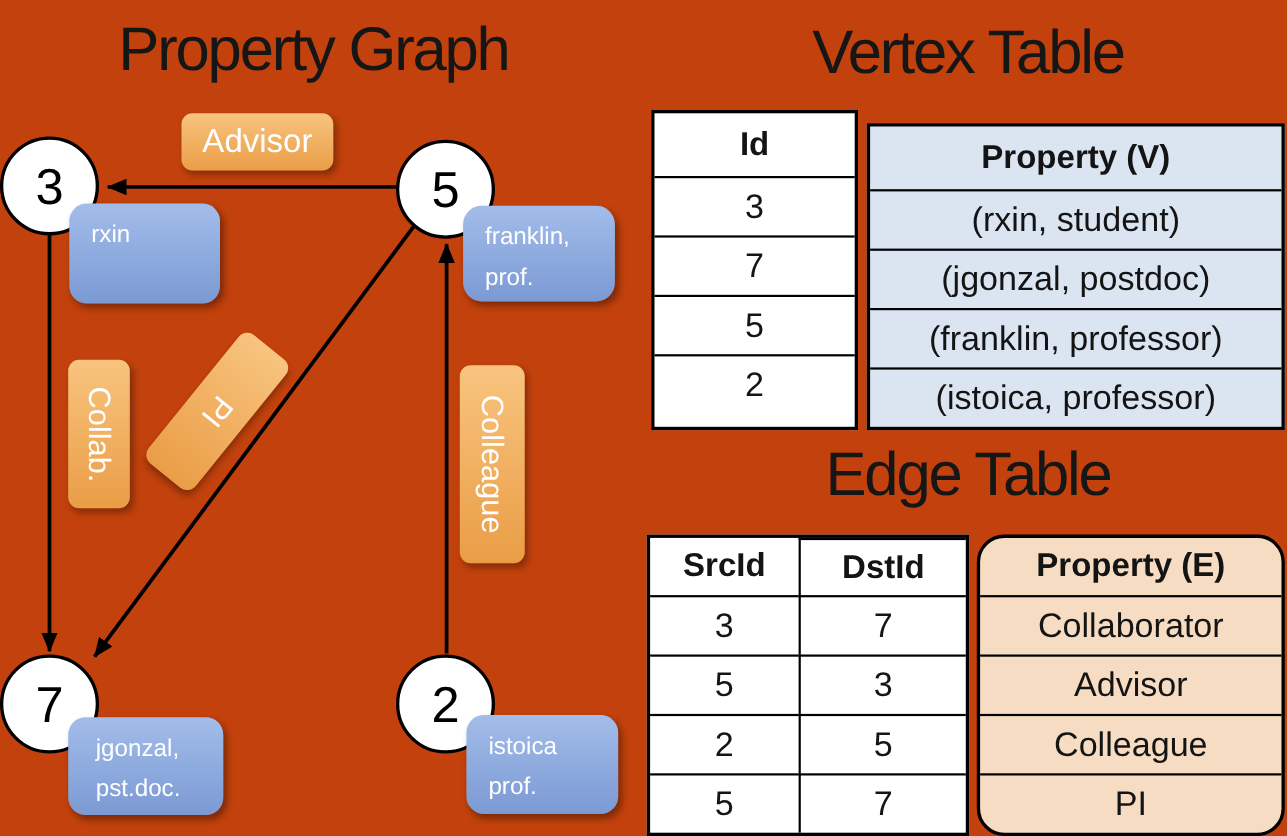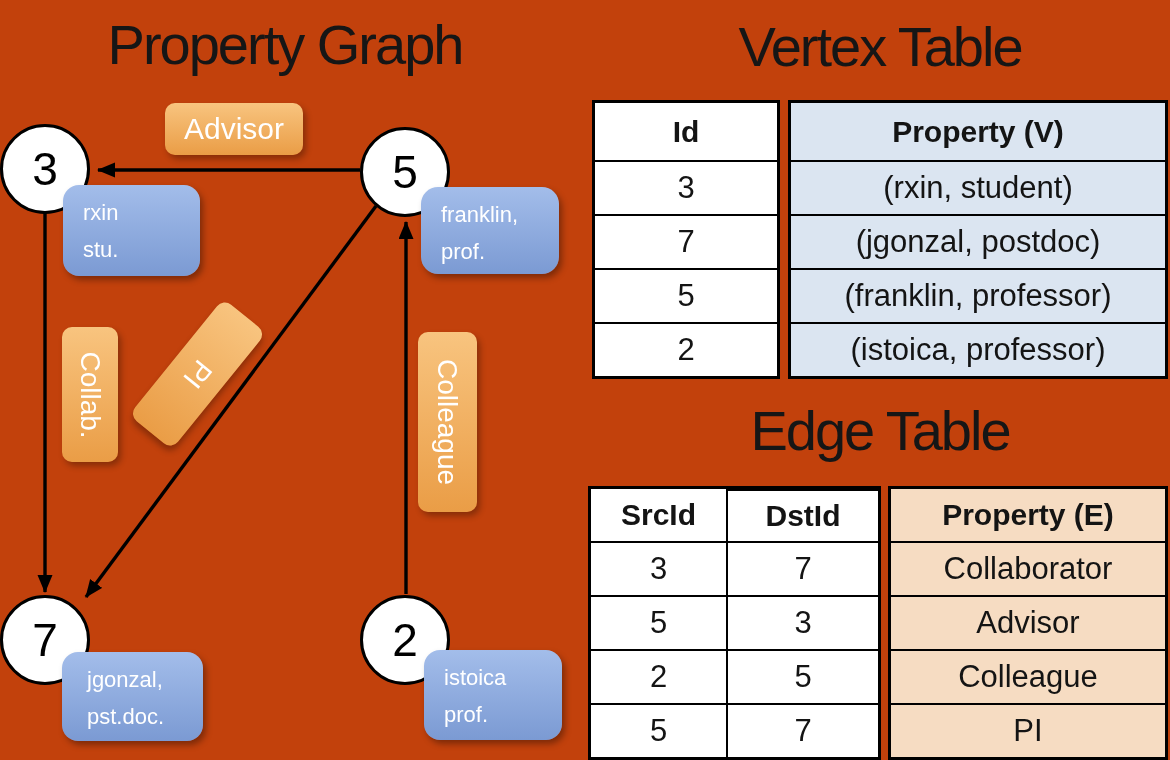--- a/index.html
+++ b/index.html
@@ -63,30 +63,30 @@
   #edge-table   { left:588px; top:486px; }
   .tcol { box-sizing:border-box; border:3px solid #000; background:#fff;text-align:center; }
   .cell {
     box-sizing:border-box; display:flex; align-items:center; justify-content:center;
     height:54px; font-size:31px; color:#141414; white-space:nowrap;
   }
   .cell.hd { font-weight:700; font-size:30px; }
   .tcol .cell + .cell { border-top:2px solid #000; }
   #vertex-table .cell.hd { height:57px; }
   #vertex-id-col   { width:188px; margin-right:8px; }
-  #vertex-prop-col { width:380px; background:#dbe5f1; }
+  #vertex-prop-col { width:380px; background:#dbe5f1;margin-top:12px; }
   #edge-ids-col {
     width:293px; margin-right:7px; display:grid;
     grid-template-columns:135px 1fr;
   }
   #edge-ids-col .cell { height:54px; }
   #edge-ids-col .cell.hd { height:52px; }
   #edge-ids-col .cell:nth-child(even) { border-left:2px solid #000; }
   #edge-ids-col .cell:nth-child(n+3) { border-top:2px solid #000; }
-  #edge-prop-col { width:280px; background:#f6dcc2; }
+  #edge-prop-col { width:280px; background:#f6dcc2;border-radius:25px; }
   #edge-prop-col .cell.hd { height:52px; }
 </style>
 </head>
 <body>
 
 <div id="stage">
 
   <h1 class="title" id="graph-title">Property Graph</h1>
   <h1 class="title" id="vertex-title">Vertex Table</h1>
   <h1 class="title" id="edge-title">Edge Table</h1>
@@ -124,21 +124,20 @@
   </div>
   <div class="node" id="node-7">
     <span>7</span>
   </div>
   <div class="node" id="node-2">
     <span>2</span>
   </div>
 
   <div class="nlabel" id="nlabel-3">
     <div>rxin</div>
-    <div>stu.</div>
   </div>
   <div class="nlabel" id="nlabel-5">
     <div>franklin,</div>
     <div>prof.</div>
   </div>
   <div class="nlabel" id="nlabel-7">
     <div>jgonzal,</div>
     <div>pst.doc.</div>
   </div>
   <div class="nlabel" id="nlabel-2">

